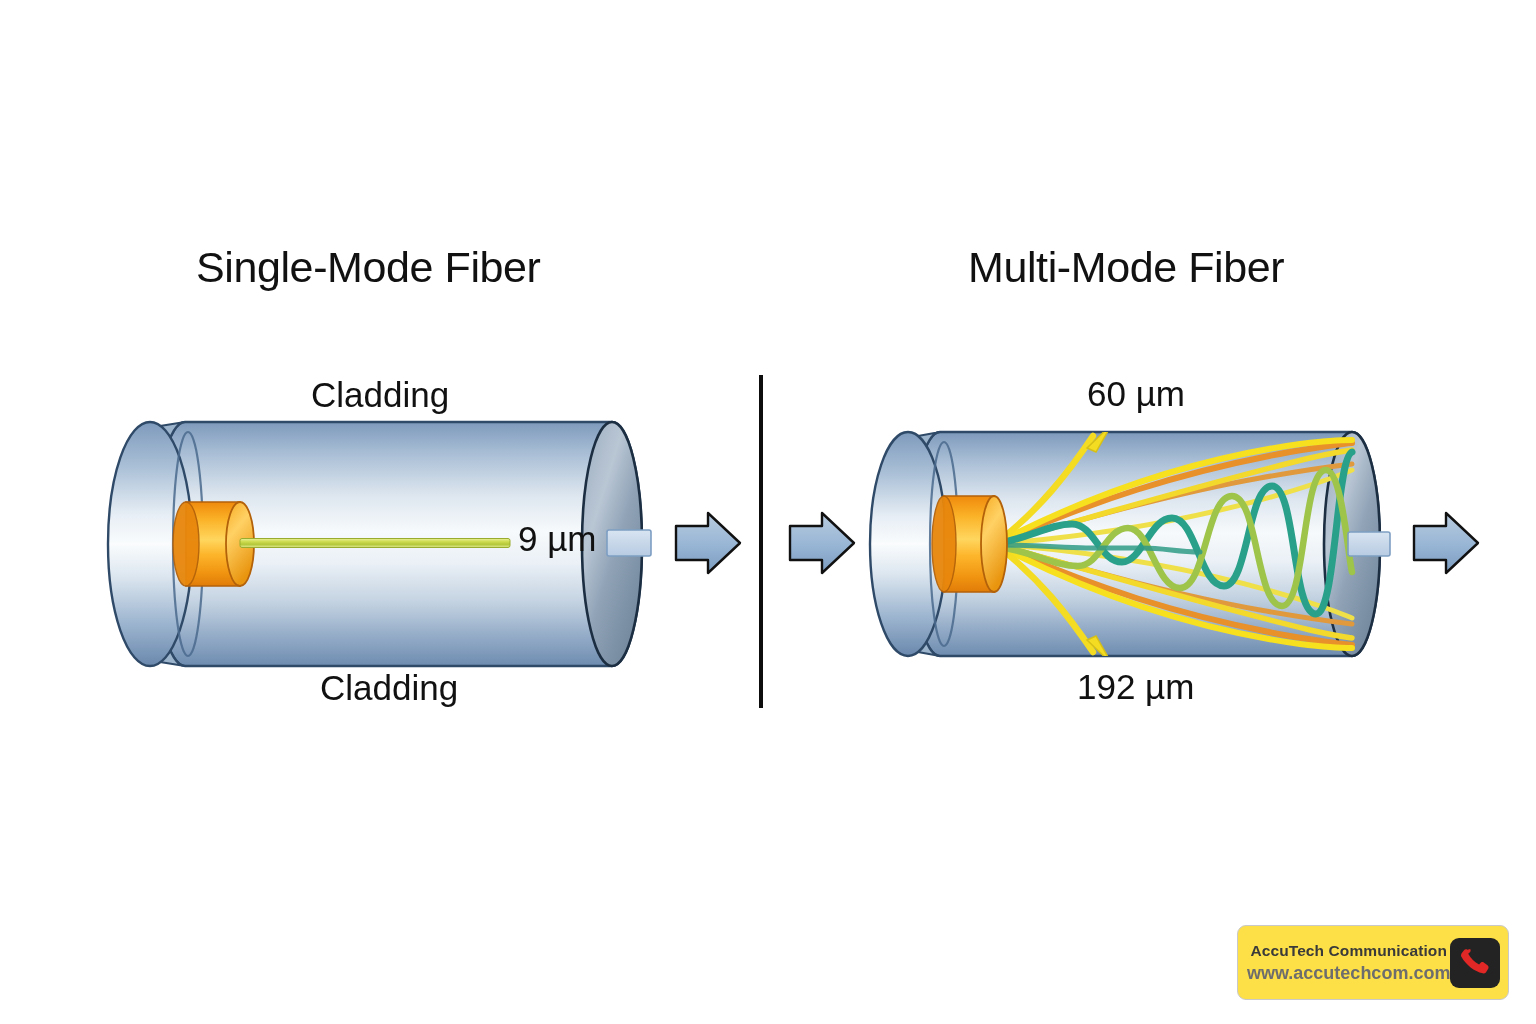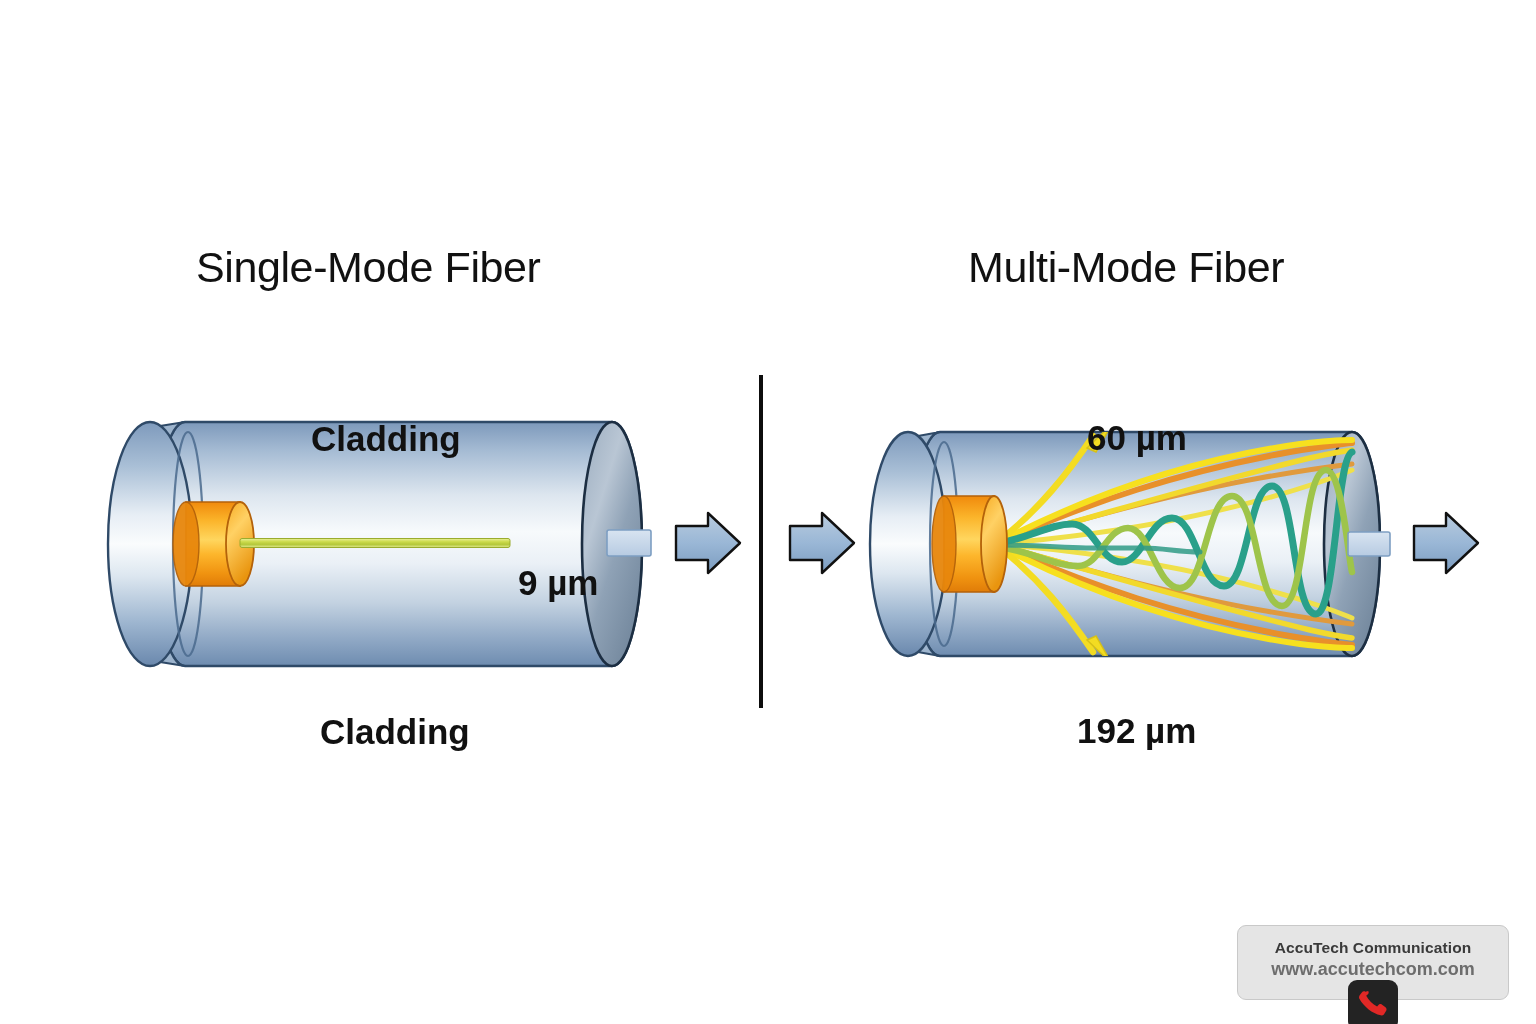--- a/index.html
+++ b/index.html
@@ -30,44 +30,42 @@
     letter-spacing: -0.4px;
     white-space: nowrap;
     color: #111;
   }
   #title-single { left: 196px; top: 243px; }
   #title-multi  { left: 968px; top: 243px; text-align: right; }
 
   .lbl {
     position: absolute;
     font-size: 35px;
-    font-weight: 700;
+    font-weight: 400;
     white-space: nowrap;
     color: #111;
-    margin-top: 44px;
   }
   #label-clad-top { left: 311px; top: 375px; }
   #label-clad-bot { left: 320px; top: 668px; }
   #label-9um   { left: 518px; top: 519px; }
   #label-50um  { left: 1087px; top: 374px; }
   #label-125um { left: 1077px; top: 667px; }
 
   
   #watermark {
     position: absolute;
     left: 1237px; top: 925px;
     width: 272px; height: 75px;
     border: 1px solid #c9c9c9;
     border-radius: 9px;
-    background: #e5e5e5;
+    background: #fde047;
     box-sizing: border-box;
     display: flex;
     align-items: center;
-    padding: 13px 9px;
-    flex-direction: column;
+    padding: 0 9px;
   }
   #wm-text { flex: 1 1 auto; text-align: center; line-height: 1.12; }
   #wm-name {
     display: block;
     font-size: 15.5px;
     font-weight: bold;
     color: #3a3a3a;
     letter-spacing: .1px;
   }
   #wm-url {

